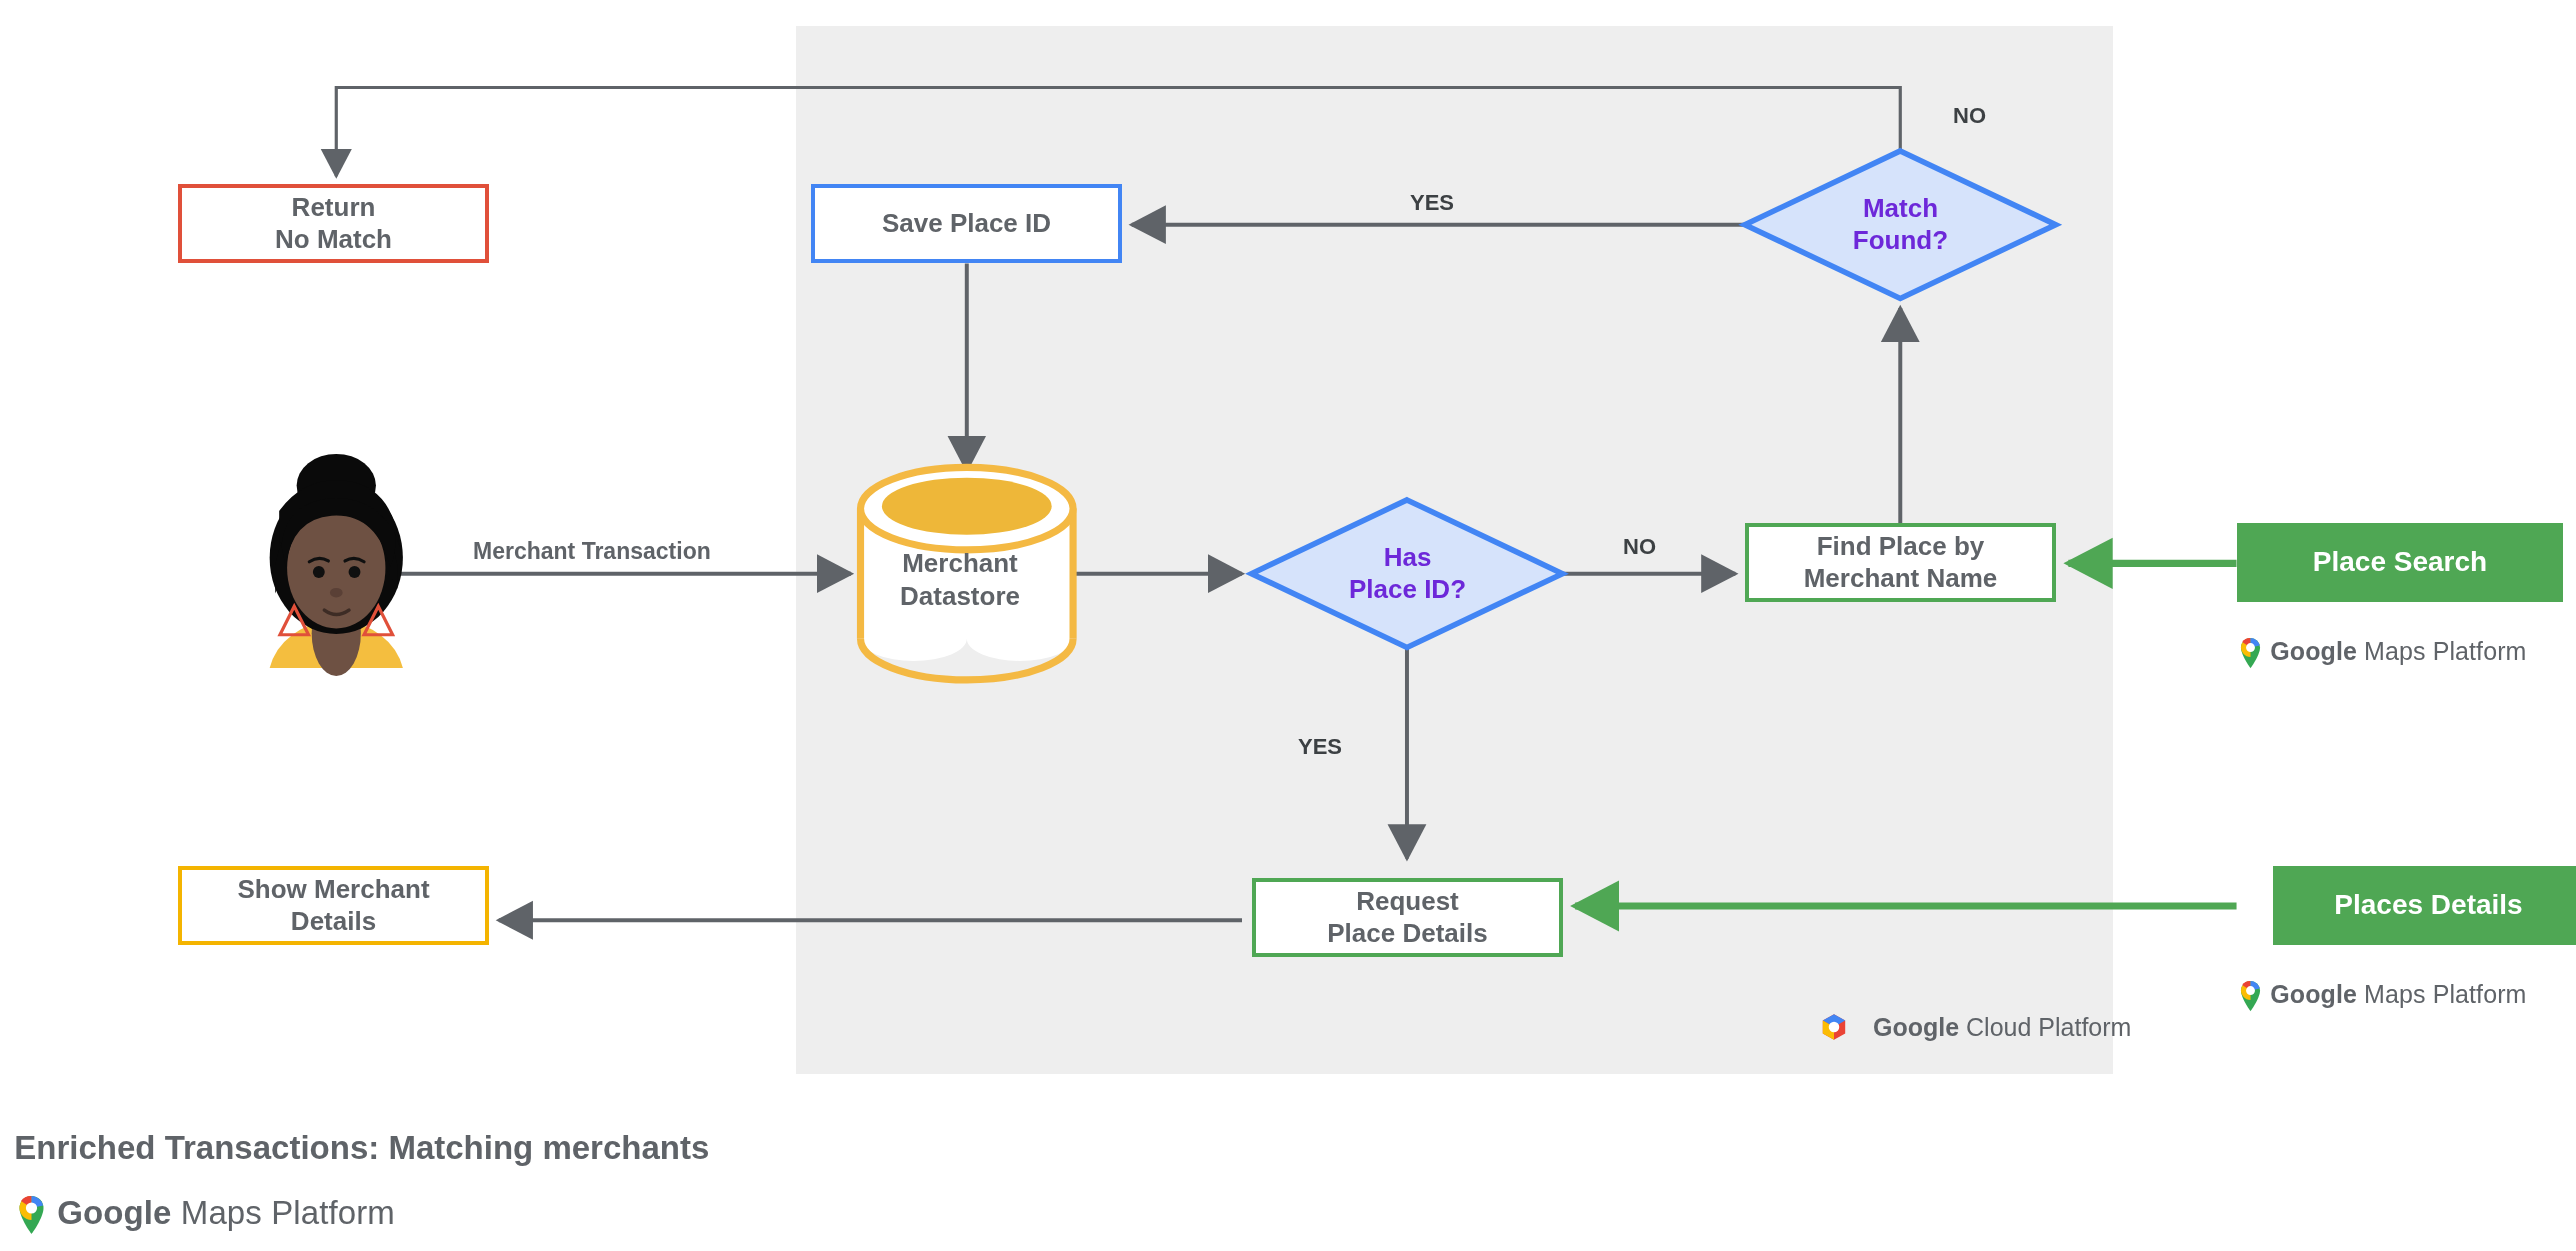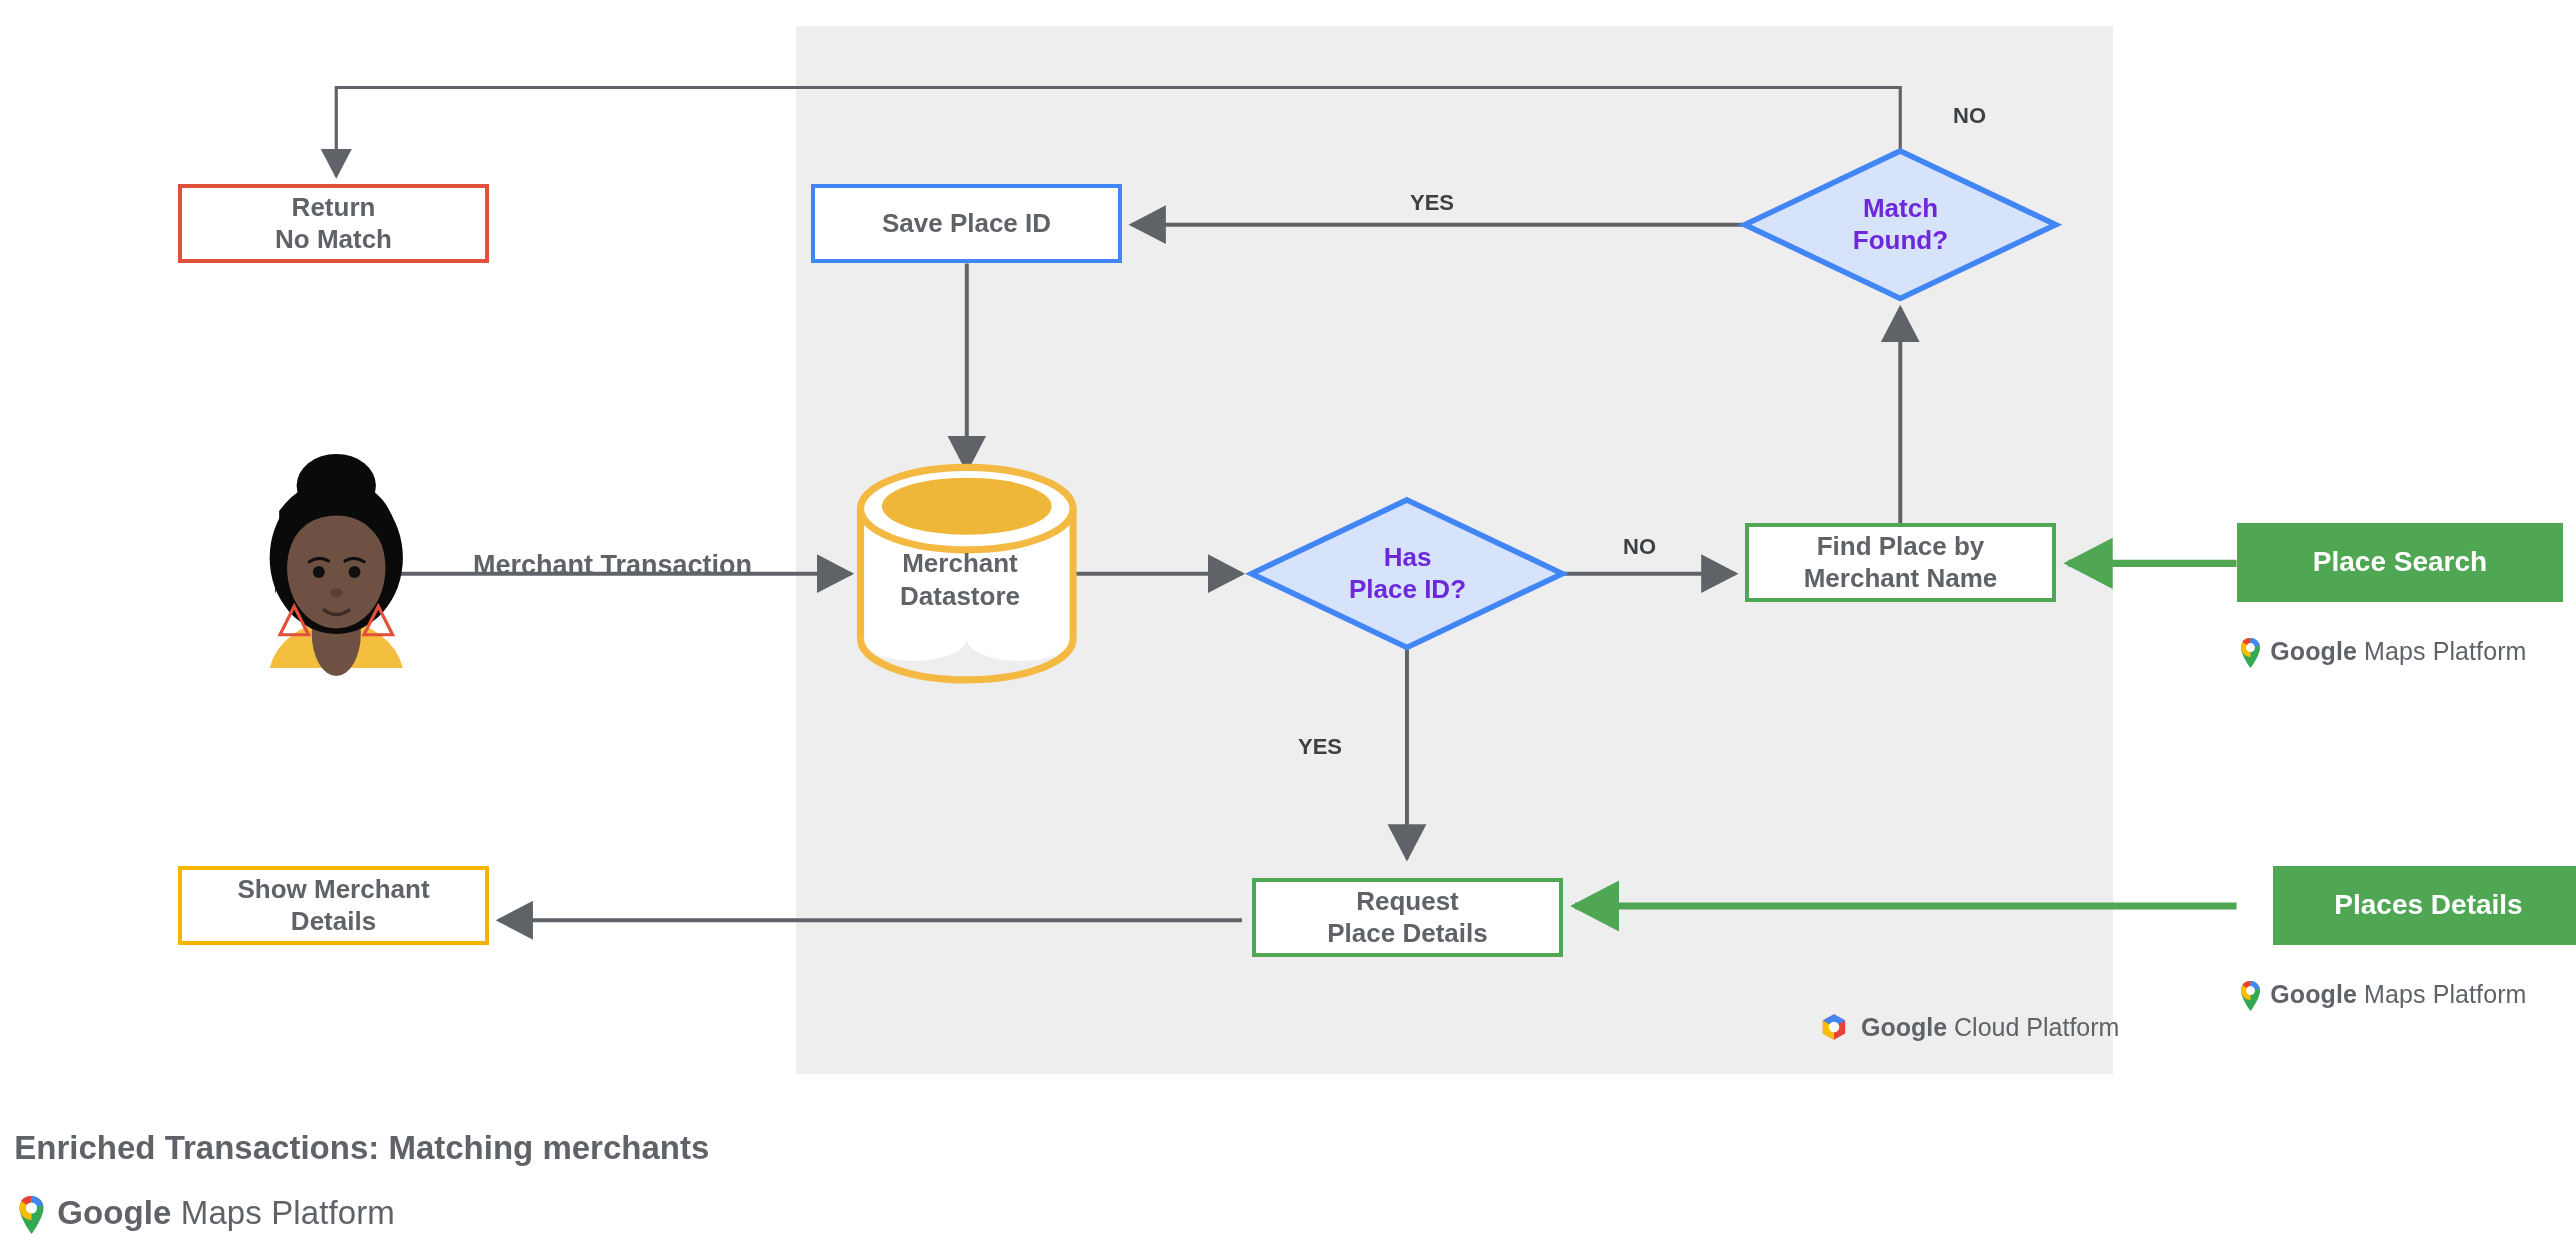--- a/index.html
+++ b/index.html
@@ -69,21 +69,21 @@
   .ds-label{
     position:absolute;left:861px;top:547px;width:198px;
     text-align:center;color:#5f6368;font-weight:bold;font-size:26px;line-height:1.28;
   }
 
   
   .edge-label{
     position:absolute;color:#3c4043;font-weight:bold;
     white-space:nowrap;
   }
-  .lbl-merchant-tx{left:473px;top:550px;font-size:27px;color:#5f6368;}
+  .lbl-merchant-tx{left:473px;top:538px;font-size:23px;color:#5f6368;}
   .lbl-no-top{left:1953px;top:103px;font-size:22px;}
   .lbl-yes-mid{left:1410px;top:190px;font-size:22px;}
   .lbl-no-mid{left:1623px;top:534px;font-size:22px;}
   .lbl-yes-low{left:1298px;top:734px;font-size:22px;}
 
   
   .gmp-lockup{position:absolute;display:flex;align-items:center;}
   .gmp-lockup .wordmark{
     font-size:25px;color:#5f6368;letter-spacing:0.1px;white-space:nowrap;
   }
@@ -262,21 +262,21 @@
     <span class="wordmark" style="margin-left:6.3px;"><b>Google</b><span> Maps Platform</span></span>
   </div>
 
   <div class="gcp-lockup">
     <svg width="32" height="32" viewBox="0 0 40 40">
       <path d="M20 4 L34 12 L34 28 L20 36 L6 28 L6 12 Z" fill="#ea4335"></path>
       <path d="M20 4 L34 12 L20 20 L6 12 Z" fill="#4285f4"></path>
       <path d="M6 12 L20 20 L20 36 L6 28 Z" fill="#fbbc04"></path>
       <circle cx="20" cy="20" r="6.6" fill="#ffffff"></circle>
     </svg>
-    <span class="wordmark" style="margin-left:11px;"><b>Google</b><span> Cloud Platform</span></span>
+    <span class="wordmark" style="margin-left:23px;"><b>Google</b><span> Cloud Platform</span></span>
   </div>
 
   <div class="caption">Enriched Transactions: Matching merchants</div>
 
   <div class="gmp-lockup gmp-foot">
     <svg width="35" height="44" viewBox="0 0 34 44">
       <path d="M17 43 C17 43 5 27 5 17 A12 12 0 0 1 29 17 C29 27 17 43 17 43 Z" fill="#34a853"></path>
       <path d="M5 17 A12 12 0 0 1 17 5 L17 29 C10 29 5 23 5 17 Z" fill="#fbbc04"></path>
       <path d="M6.5 10 A12 12 0 0 1 17 5 L17 17 Z" fill="#ea4335"></path>
       <path d="M17 5 A12 12 0 0 1 28.6 14.5 L17 17 Z" fill="#4285f4"></path>

